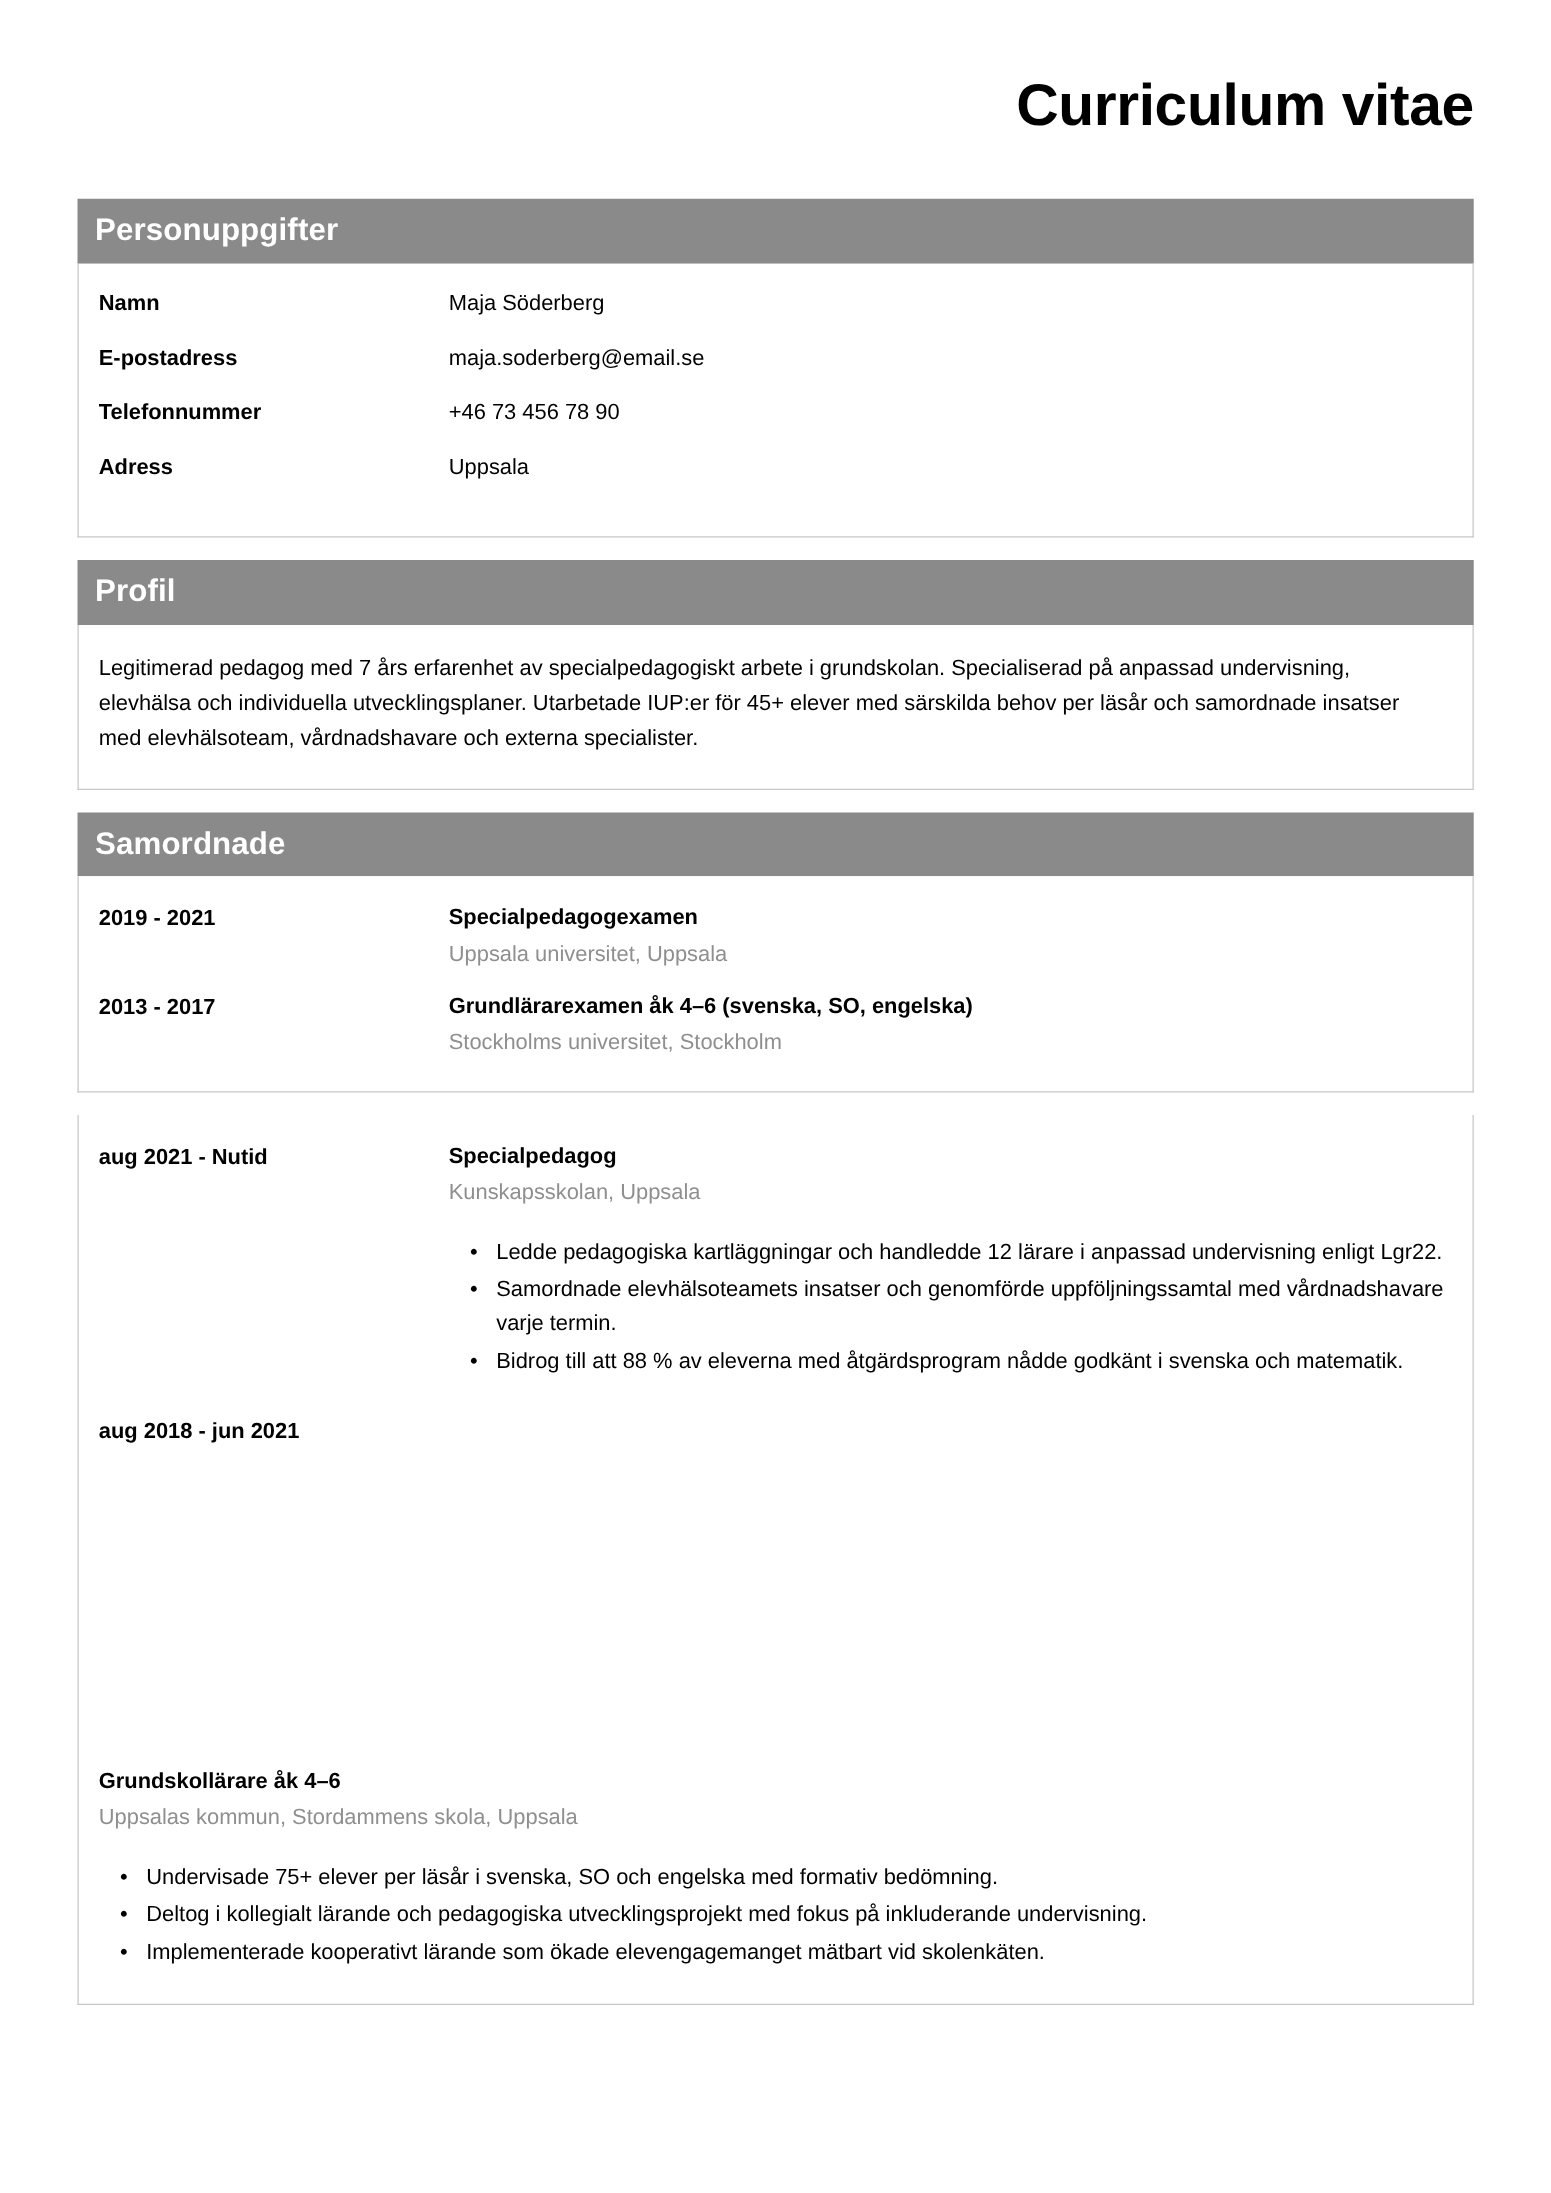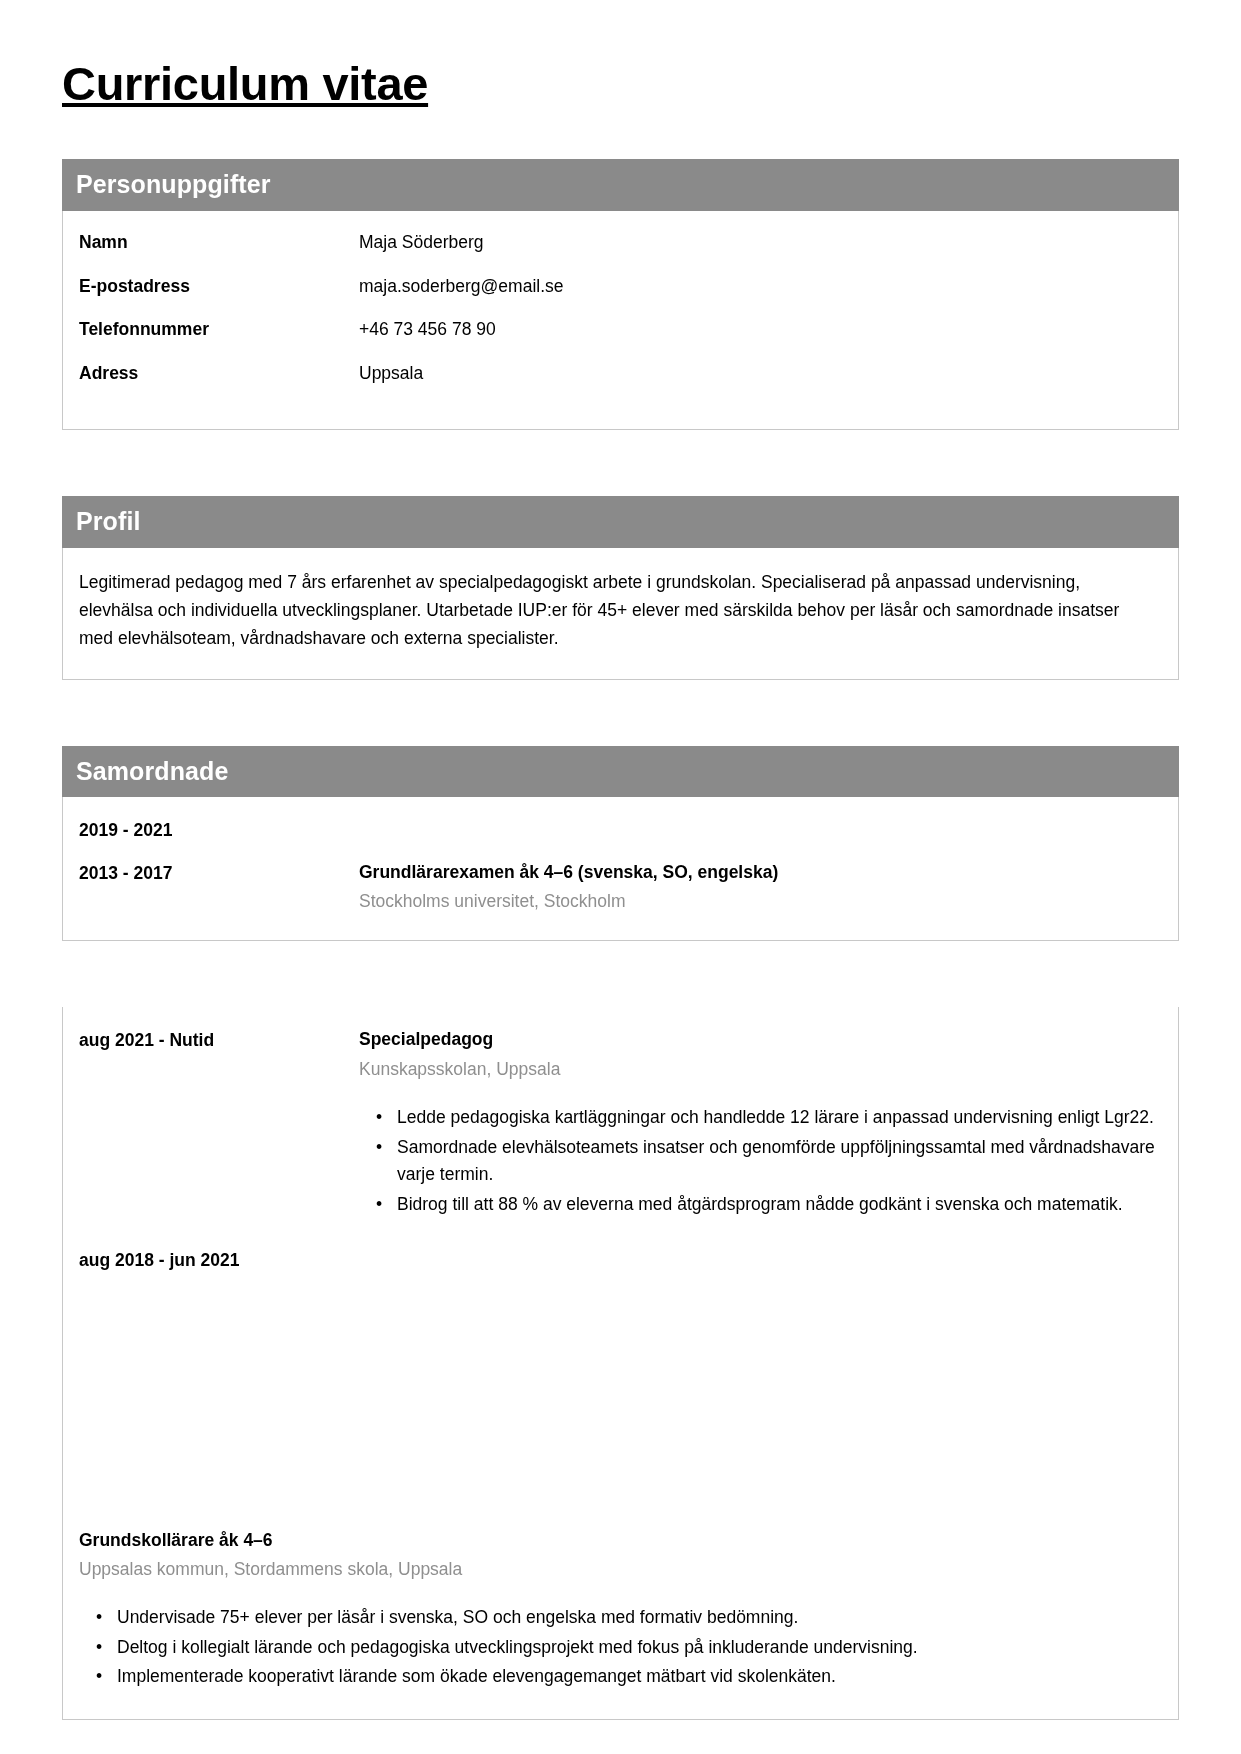--- a/index.html
+++ b/index.html
@@ -17,33 +17,32 @@
     position: relative;
   }
   .page {
     width: 1241px;
     min-height: 1754px;
     background: #ffffff;
     box-sizing: border-box;
     padding: 0 62px;
   }
   .doc-title {
-    text-align: left;
+    text-align: right;
     font-size: 47px;
     font-weight: bold;
     letter-spacing: -0.3px;
     margin: 0;
     padding-top: 57px;
     padding-bottom: 0;
     line-height: 1.15;
     color: #000;
-    text-decoration: underline;
   }
   .section {
-    margin-top: 66px;
+    margin-top: 18px;
   }
   .section.first {
     margin-top: 48px;
   }
   .section-header {
     background: #8a8a8a;
     color: #ffffff;
     font-size: 25px;
     font-weight: bold;
     padding: 11px 14px 12px 14px;
@@ -172,20 +171,24 @@
     <div class="section-body">
       <p class="profile-text">Legitimerad pedagog med 7 års erfarenhet av specialpedagogiskt arbete i grundskolan. Specialiserad på anpassad undervisning, elevhälsa och individuella utvecklingsplaner. Utarbetade IUP:er för 45+ elever med särskilda behov per läsår och samordnade insatser med elevhälsoteam, vårdnadshavare och externa specialister.</p>
     </div>
   </div>
 
   <div class="section">
     <div class="section-header">Samordnade</div>
     <div class="section-body">
       <div class="entry edu-entry">
         <div class="entry-date">2019 - 2021</div>
+        <div class="entry-main">
+          <div class="entry-title">Specialpedagogexamen</div>
+          <div class="entry-sub">Uppsala universitet, Uppsala</div>
+        </div>
       </div>
       <div class="entry edu-entry">
         <div class="entry-date">2013 - 2017</div>
         <div class="entry-main">
           <div class="entry-title">Grundlärarexamen åk 4–6 (svenska, SO, engelska)</div>
           <div class="entry-sub">Stockholms universitet, Stockholm</div>
         </div>
       </div>
     </div>
   </div>

